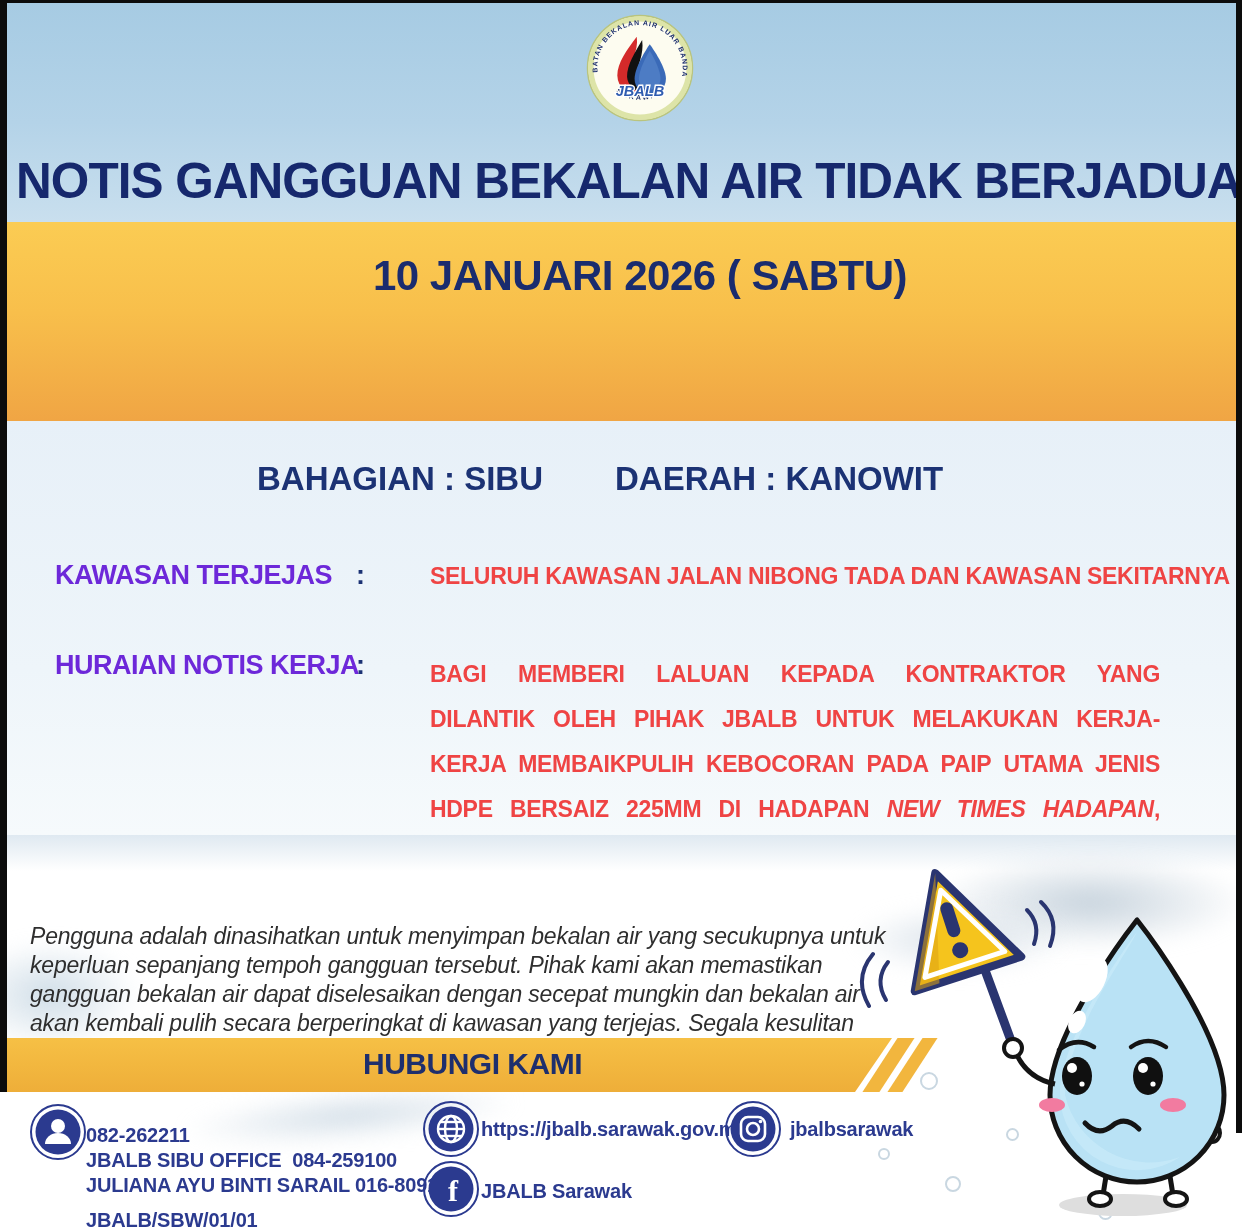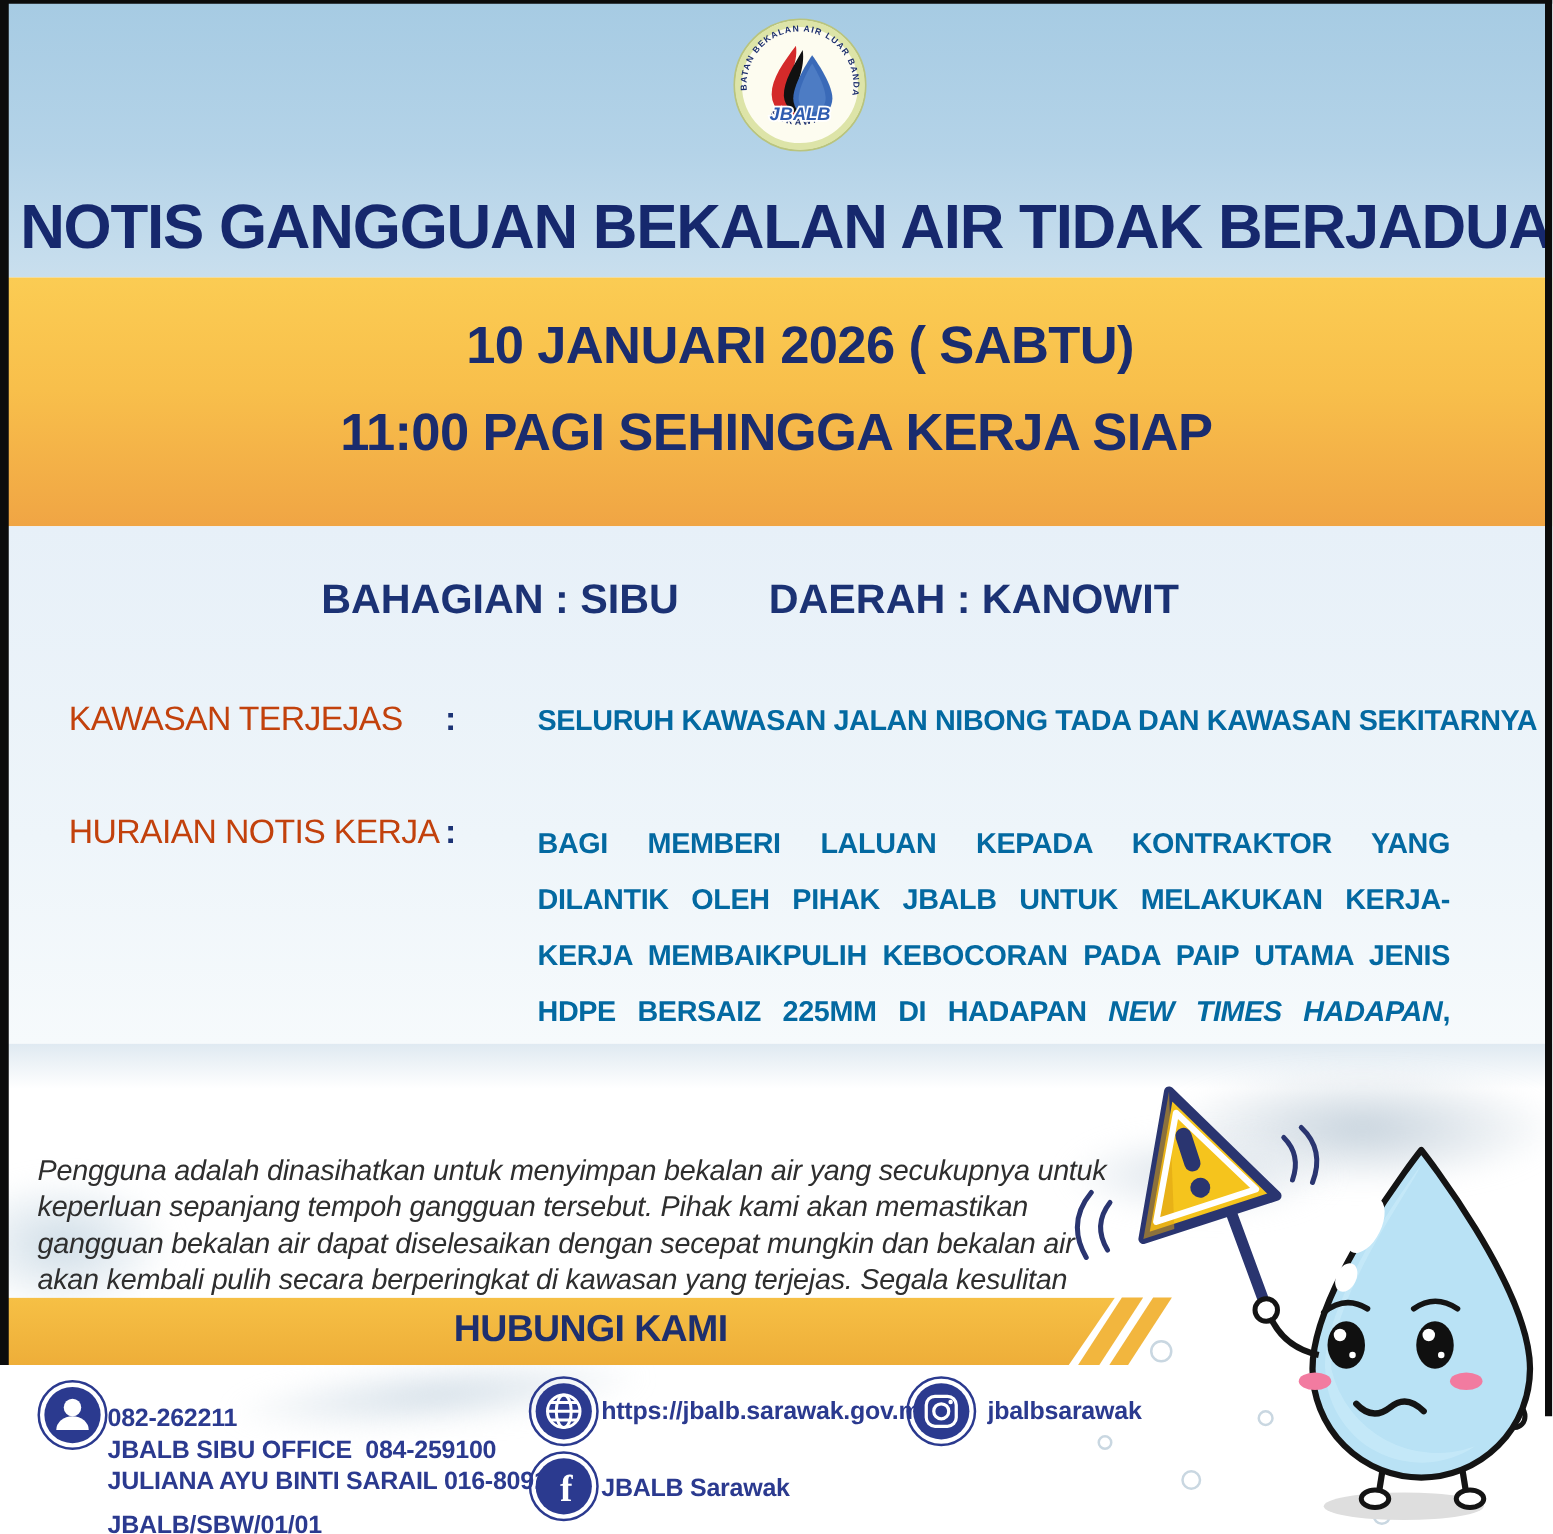--- a/index.html
+++ b/index.html
@@ -16,23 +16,23 @@
     transform:scaleX(0.99);white-space:nowrap;}
   
   .band-orange{left:0;top:222px;width:1242px;height:199px;
     background:linear-gradient(180deg,#fbcc53 0%,#f8bf4b 45%,#f0a544 100%);}
   .sched-line{left:0;width:1242px;text-align:center;font-weight:bold;color:#1a2c6e;
     font-size:42px;letter-spacing:-0.5px;white-space:nowrap;}
   
   .info-bg{left:0;top:421px;width:1242px;height:414px;
     background:linear-gradient(180deg,#e7f0f8 0%,#eef5fa 60%,#f6fafc 100%);}
   .region-text{top:460px;font-size:33px;font-weight:bold;color:#1b3274;white-space:nowrap;}
-  .row-label{font-size:27px;font-weight:normal;color:#c2410c;white-space:nowrap;letter-spacing:-0.5px;}
+  .row-label{font-size:27px;font-weight:bold;color:#6d28d9;white-space:nowrap;letter-spacing:-0.5px;}
   .row-colon{font-size:27px;font-weight:bold;color:#1b3274;}
-  .row-value{font-size:23px;font-weight:bold;color:#0369a1;letter-spacing:-0.3px;}
+  .row-value{font-size:23px;font-weight:bold;color:#ef4444;letter-spacing:-0.3px;}
   .huraian-par{width:730px;text-align:justify;line-height:45px;word-spacing:3px;}
   .huraian-par .it{font-style:italic;}
   
   .water-bg{left:0;top:835px;width:1242px;height:392px;background:#ffffff;}
   .water-fade{left:0;top:835px;width:1242px;height:36px;
     background:linear-gradient(180deg,#dfe9f1 0%,rgba(255,255,255,0) 100%);}
   .splash{border-radius:50%;filter:blur(9px);}
   .bubble{border-radius:50%;border:2px solid #c9d7e1;background:rgba(255,255,255,0.6);}
   .advisory{left:30px;top:922px;width:866px;font-size:23px;font-style:italic;
     color:#2e2e2e;line-height:29px;letter-spacing:-0.2px;}
@@ -73,21 +73,20 @@
       <path d="M59,28 C59,28 45,48 45,60 a14.5,14.5 0 0 0 29,0 C74,48 59,28 59,28 Z" fill="#3a6ab8"></path>
       <path d="M59,34 C59,34 49,50 49,60 a10,10 0 0 0 20,0 C69,50 59,34 59,34 Z" fill="#4d7cc4"></path>
     </g>
     <text x="50" y="76" text-anchor="middle" font-size="13.5" font-weight="bold" font-style="italic" fill="#2f5cb0" stroke="#ffffff" stroke-width="2.6" paint-order="stroke">JBALB</text>
   </svg>
 
   <div class="abs page-title">NOTIS GANGGUAN BEKALAN AIR TIDAK BERJADUAL</div>
 
   <div class="abs band-orange"></div>
   <div class="abs sched-line" style="top:252px;margin-left:19px;">10 JANUARI 2026 ( SABTU)</div>
-  <div class="abs sched-line" style="top:322px;">11:00 PAGI SEHINGGA KERJA SIAP</div>
 
   <div class="abs info-bg"></div>
   <div class="abs region-text" style="left:150px;width:500px;text-align:center;">BAHAGIAN : SIBU</div>
   <div class="abs region-text" style="left:615px;width:430px;">DAERAH : KANOWIT</div>
 
   <div class="abs row-label" style="left:55px;top:560px;">KAWASAN TERJEJAS</div>
   <div class="abs row-colon" style="left:356px;top:560px;">:</div>
   <div class="abs row-value" style="left:430px;top:563px;white-space:nowrap;">SELURUH KAWASAN JALAN NIBONG TADA DAN KAWASAN SEKITARNYA</div>
 
   <div class="abs row-label" style="left:55px;top:650px;">HURAIAN NOTIS KERJA</div>

